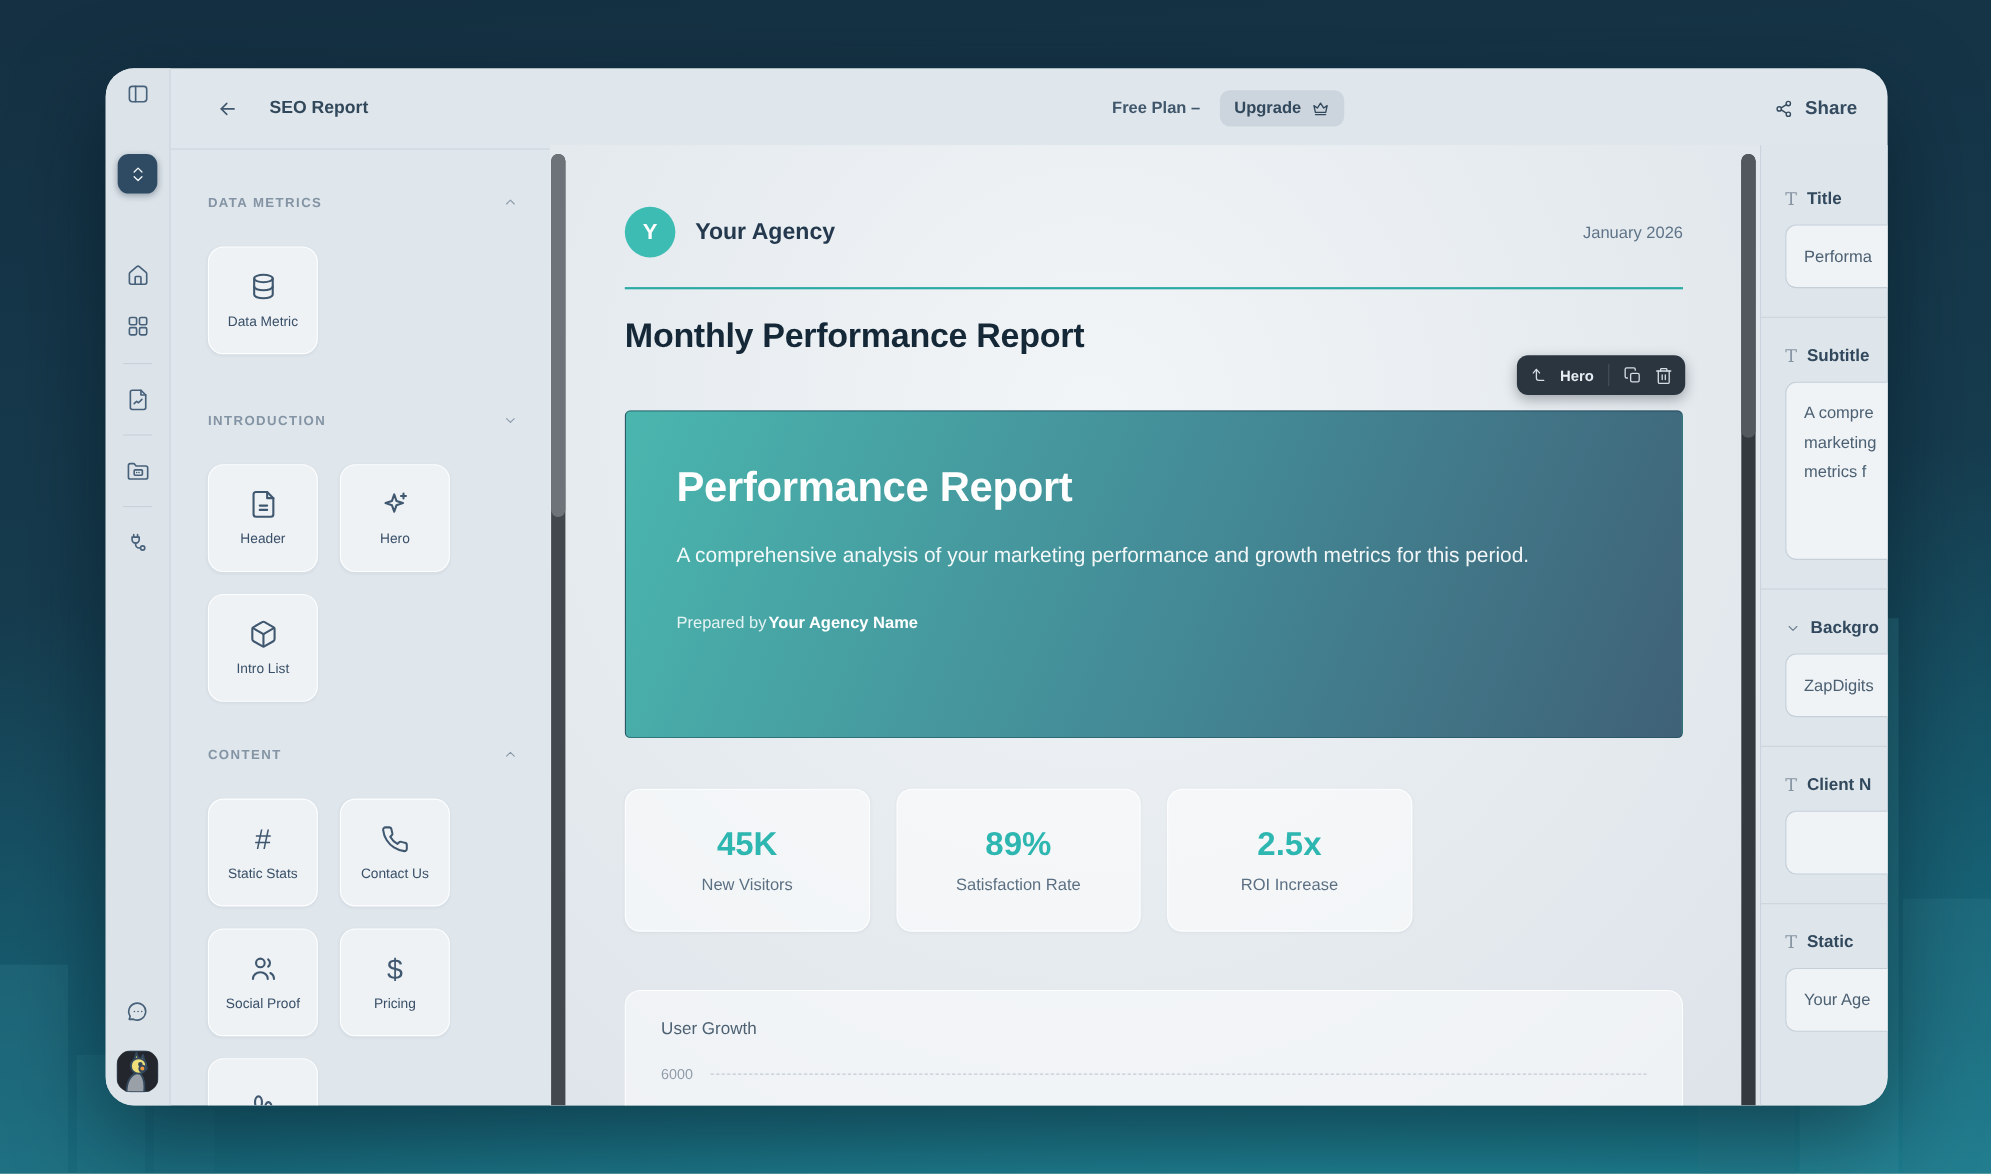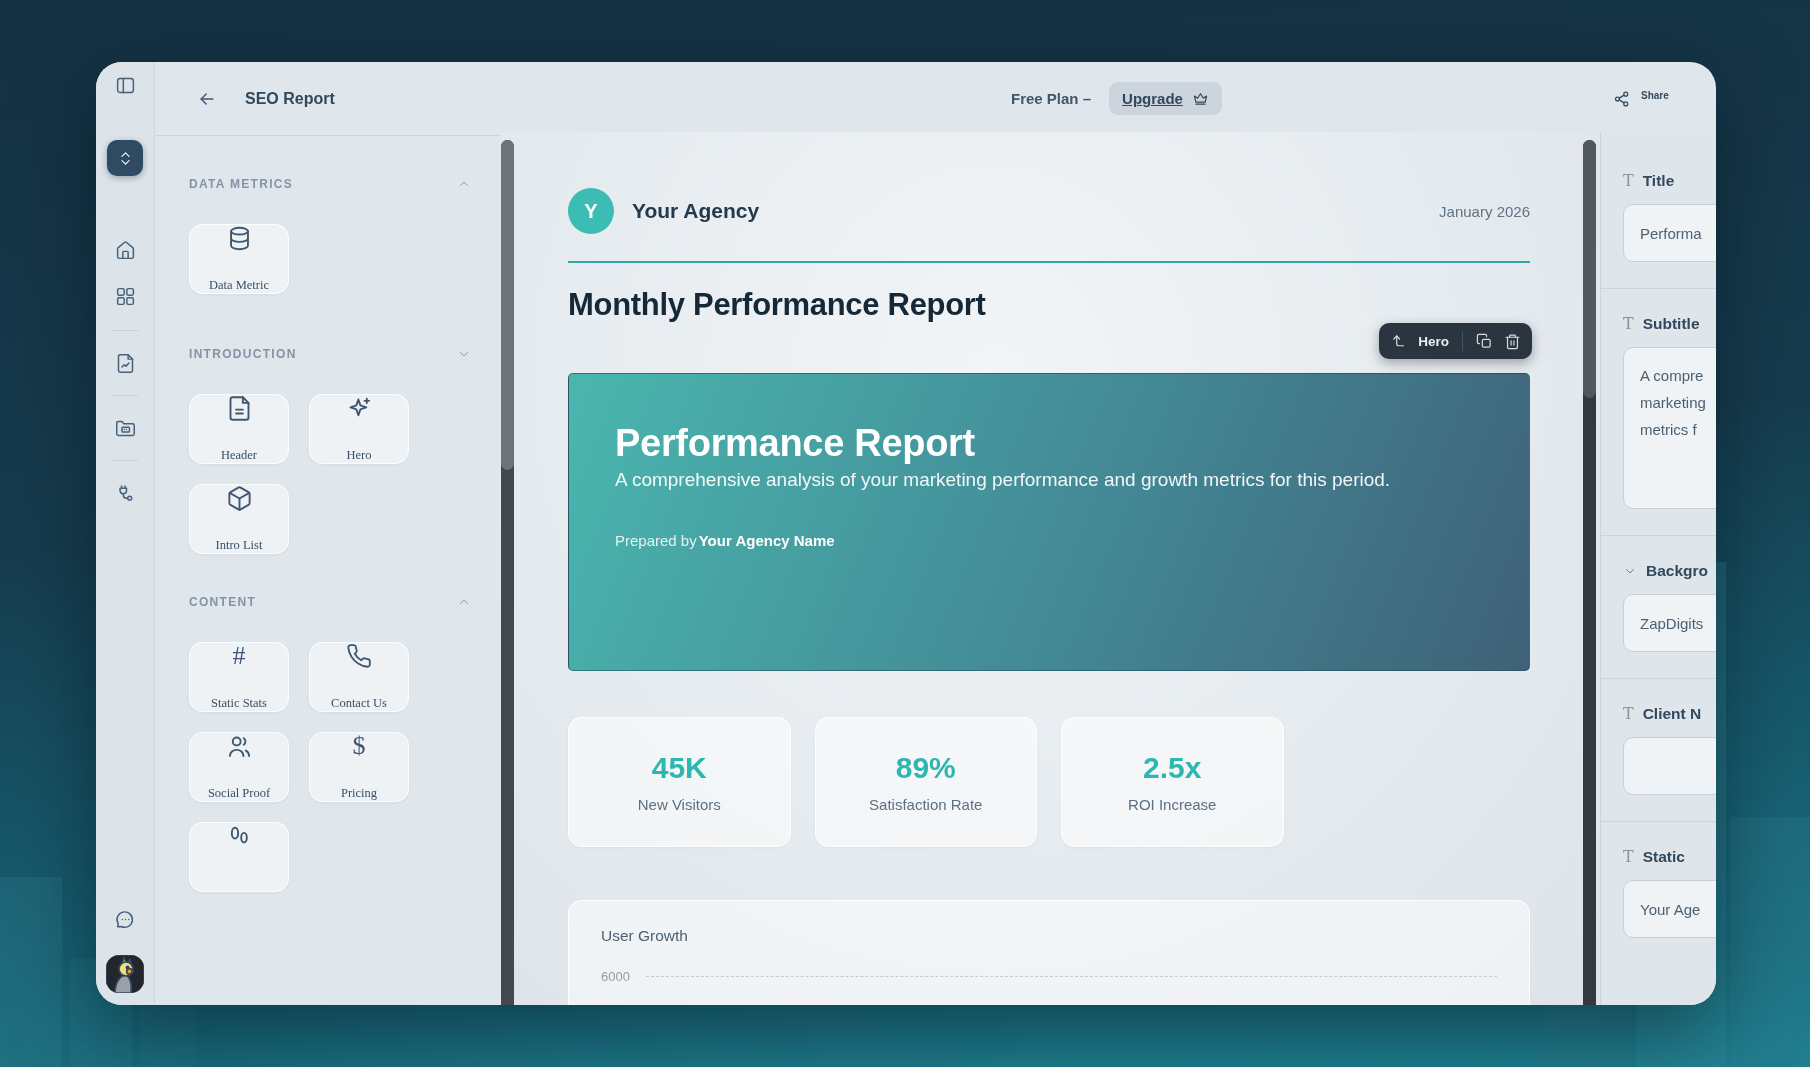--- a/index.html
+++ b/index.html
@@ -31,36 +31,36 @@
   .rail-div { width:26px; border-top:1px solid #c7d1da; flex:none; }
 
   
   .topbar { position:absolute; left:59px; right:0; top:0; height:74px;
     border-bottom:1px solid #ccd5dd; display:flex; align-items:center; }
   .back { margin-left:40px; color:#41586e; width:24px; height:24px; display:flex; align-items:center; justify-content:center; cursor:pointer; }
   .tb-title { margin-left:26px; font-size:16px; font-weight:700; color:#31475a; }
   .plan-group { position:absolute; left:856px; display:flex; align-items:center; gap:18px; }
   .plan-label { font-size:15px; font-weight:600; color:#3f566b; }
   .upgrade { display:flex; align-items:center; gap:9px; background:#ccd5dd; border-radius:9px;
-    padding:8px 13px; font-size:15px; font-weight:700; color:#32485c; cursor:pointer;text-decoration:underline; }
-  .share { position:absolute; left:1458px; display:flex; gap:10px;
-    font-size:10px; font-weight:600; color:#354b5f; white-space:nowrap; cursor:pointer; }
+    padding:8px 13px; font-size:15px; font-weight:700; color:#32485c; cursor:pointer; }
+  .share { position:absolute; left:1458px; display:flex; align-items:center; gap:10px;
+    font-size:17px; font-weight:600; color:#354b5f; white-space:nowrap; cursor:pointer; }
 
   
   .library { position:absolute; left:59px; top:70px; bottom:0; width:345px;
     padding:44px 4px 0 34px; overflow:hidden; }
   .lib-head { width:282px; height:16px; display:flex; align-items:center; justify-content:space-between;
     margin-bottom:32px; cursor:pointer; }
   .lib-head span { font-size:12px; font-weight:600; letter-spacing:1.3px; color:#8494a4; }
   .lib-head .chev { color:#8a99a8; }
   .lib-grid { display:grid; grid-template-columns:100px 100px; gap:20px 20px; }
-  .lib-card { height:70px; border-radius:14px; background:rgba(249,251,253,.55);
+  .lib-card { height:98px; border-radius:14px; background:rgba(249,251,253,.55);
     border:1px solid rgba(255,255,255,.9); box-shadow:0 1px 3px rgba(40,60,80,.06);
-    display:flex; flex-direction:column; align-items:center; justify-content:space-between; gap:11px;
-    color:#40586f; cursor:grab;font-family:Liberation Serif, serif; }
+    display:flex; flex-direction:column; align-items:center; justify-content:center; gap:11px;
+    color:#40586f; cursor:grab; }
   .lib-card .lbl { font-size:12.5px; font-weight:500; color:#3a5068; }
   .glyph { font-size:26px; font-weight:500; line-height:26px; color:#40586f; }
   .sec-intro { margin-top:52px; }
   .sec-content { margin-top:40px; }
 
   
   .canvas { position:absolute; left:404px; right:116px; top:70px; bottom:0;
     background:radial-gradient(ellipse at 45% 28%, #f2f5f7 0%, #e7ecf0 48%, #dde3e9 100%); overflow:hidden; }
   .strip { position:absolute; top:8px; bottom:-10px; width:13px; border-radius:7px; }
   .strip.l { left:1px; background:#43474e; }
@@ -83,21 +83,21 @@
     border-radius:10px; display:flex; align-items:center; padding:0 11px; gap:11px;
     color:#dfe5ea; box-shadow:0 4px 12px rgba(15,25,35,.35); }
   .float-toolbar .t-label { font-size:13.5px; font-weight:600; color:#e8edf2; }
   .t-div { width:1px; height:20px; background:#46525e; margin:0 2px; }
   .t-btn { display:flex; align-items:center; justify-content:center; cursor:pointer; color:#d6dde3; }
 
   .hero { height:298px; border-radius:5px; padding:48px 46px;
     background:linear-gradient(112deg,#4ab6ae 0%,#438895 55%,#3f6177 100%);
     border:1px solid rgba(28,70,84,.55); color:#fff; cursor:pointer; }
   .hero h2 { font-size:38px; font-weight:700; letter-spacing:-.3px; }
-  .hero p { font-size:19px; line-height:1.62; color:rgba(255,255,255,.93); max-width:800px; }
+  .hero p { margin-top:26px; font-size:19px; line-height:1.62; color:rgba(255,255,255,.93); max-width:800px; }
   .hero .prep { margin-top:36px; font-size:15px; color:rgba(255,255,255,.85); }
   .hero .prep b { color:#fff; margin-left:2px; }
 
   .stats { margin-top:46px; display:grid; grid-template-columns:repeat(4,1fr); gap:24px; }
   .stat { height:130px; border-radius:14px; background:rgba(255,255,255,.55);
     border:1px solid rgba(255,255,255,.85); box-shadow:0 1px 3px rgba(40,60,80,.05);
     display:flex; flex-direction:column; align-items:center; justify-content:center; gap:11px; cursor:pointer; }
   .stat .v { font-size:30px; font-weight:700; color:#2eb6b1; }
   .stat .l { font-size:15px; color:#5c7083; }
 

